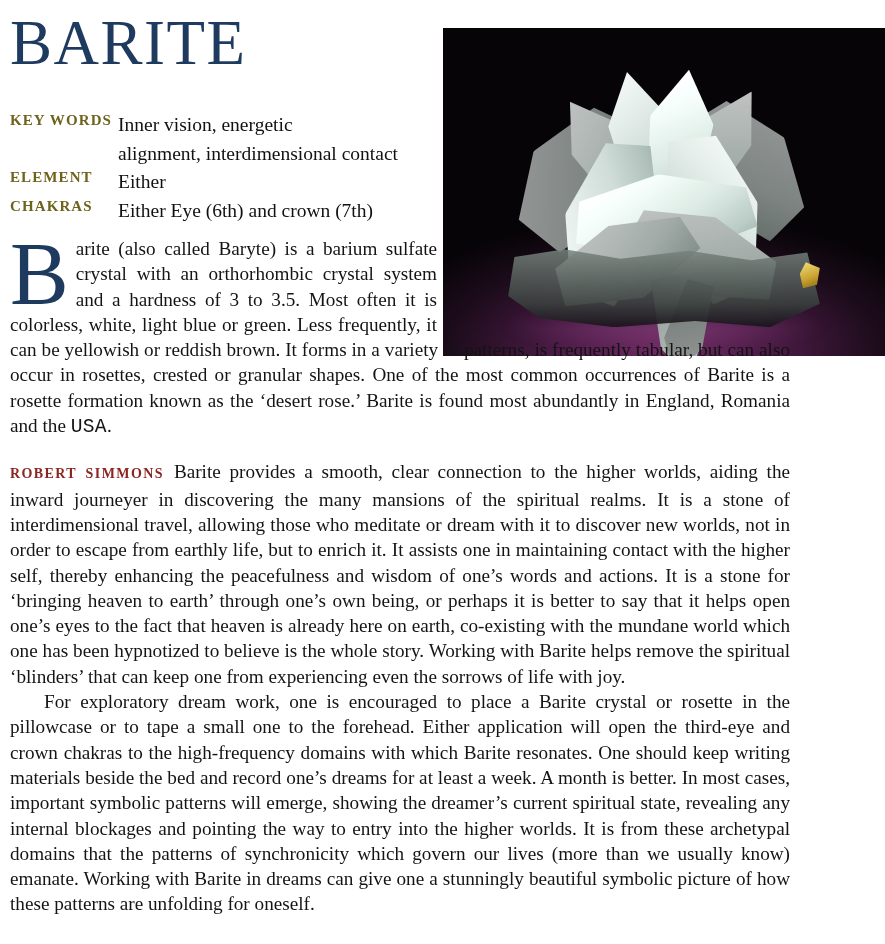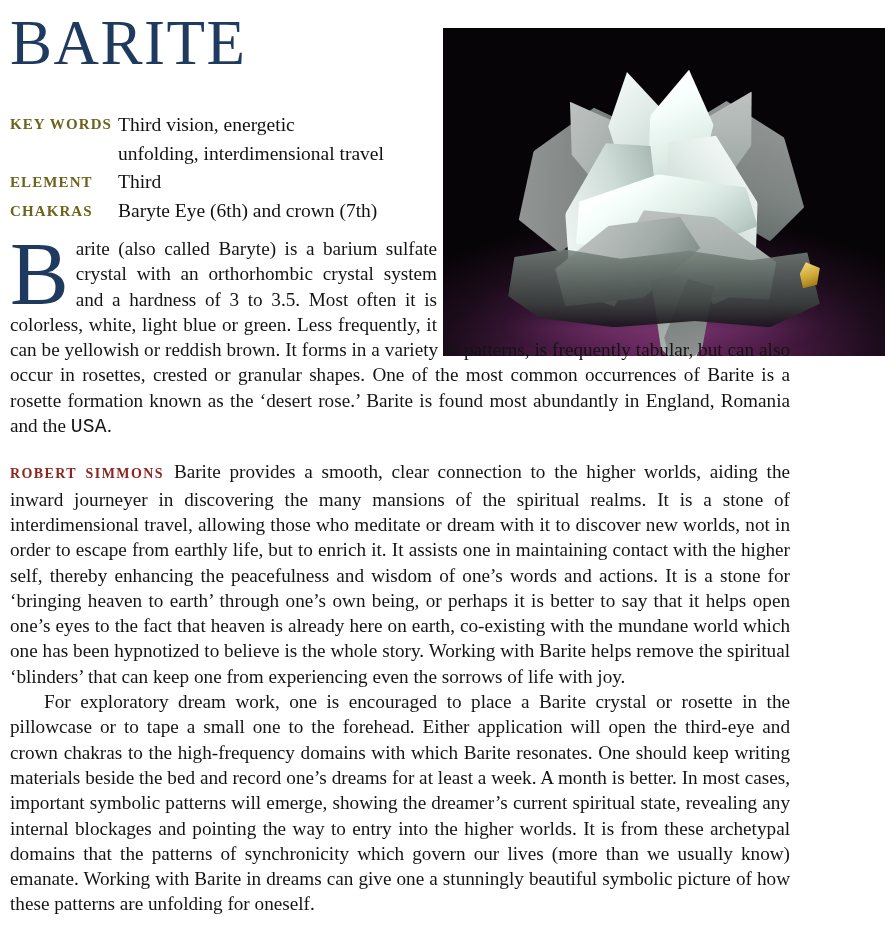--- a/index.html
+++ b/index.html
@@ -116,21 +116,21 @@
 
   
   .keyblock {
     position: absolute;
     left: 10px;
     top: 84px;
     width: 420px;
   }
   .krow {
     display: flex;
-    align-items: center;
+    align-items: flex-start;
     margin-bottom: 3px;
   }
   .klabel {
     color: #6e631c;
     font-size: 15px;
     font-weight: bold;
     letter-spacing: 1.1px;
     text-transform: uppercase;
     width: 108px;
     flex: 0 0 108px;
@@ -221,33 +221,33 @@
       <div class="shard blade dim" style="width:56px;height:104px;transform:translate(-50%,-50%) rotate(166deg) translateY(-60px) translateX(10px);"></div>
       <div class="shard blade dimmer" style="width:52px;height:96px;transform:translate(-50%,-50%) rotate(196deg) translateY(-56px) translateX(-50px);"></div>
       <div class="matrix"></div>
       <div class="pyrite"></div>
     </div>
   </div>
 
   <div class="keyblock">
     <div class="krow">
       <span class="klabel">KEY WORDS</span>
-      <span class="kvalue">Third vision, energetic</span>
+      <span class="kvalue">Inner vision, energetic</span>
     </div>
     <div class="krow">
       <span class="klabel"></span>
-      <span class="kvalue">unfolding, interdimensional travel</span>
+      <span class="kvalue">alignment, interdimensional contact</span>
     </div>
     <div class="krow">
       <span class="klabel">ELEMENT</span>
-      <span class="kvalue">Third</span>
+      <span class="kvalue">Either</span>
     </div>
     <div class="krow">
       <span class="klabel">CHAKRAS</span>
-      <span class="kvalue">Baryte Eye (6th) and crown (7th)</span>
+      <span class="kvalue">Either Eye (6th) and crown (7th)</span>
     </div>
   </div>
 
   <div class="body-col">
 
     <p class="para lead">
       <span class="narrow-wrap"></span>
       <span class="dropcap">B</span><span>arite (also called Baryte) is a barium sulfate crystal with an orthorhombic crystal system and a hardness of 3 to 3.5. Most often it is colorless, white, light blue or green. Less frequently, it can be yellowish or reddish brown. It forms in a variety of patterns, is frequently tabular, but can also occur in rosettes, crested or granular shapes. One of the most common occurrences of Barite is a rosette formation known as the ‘desert rose.’ Barite is found most abundantly in England, Romania and the </span><span class="smallcaps">USA</span><span>.</span>
     </p>
 

